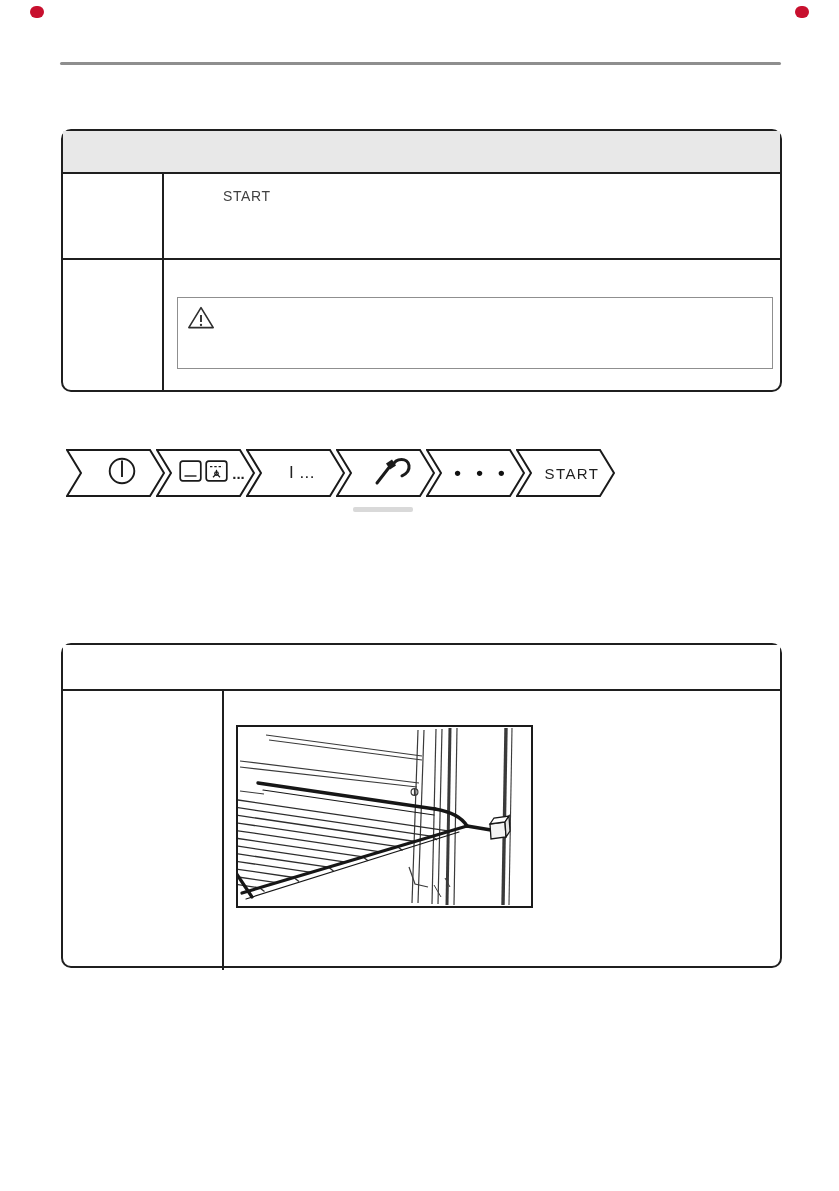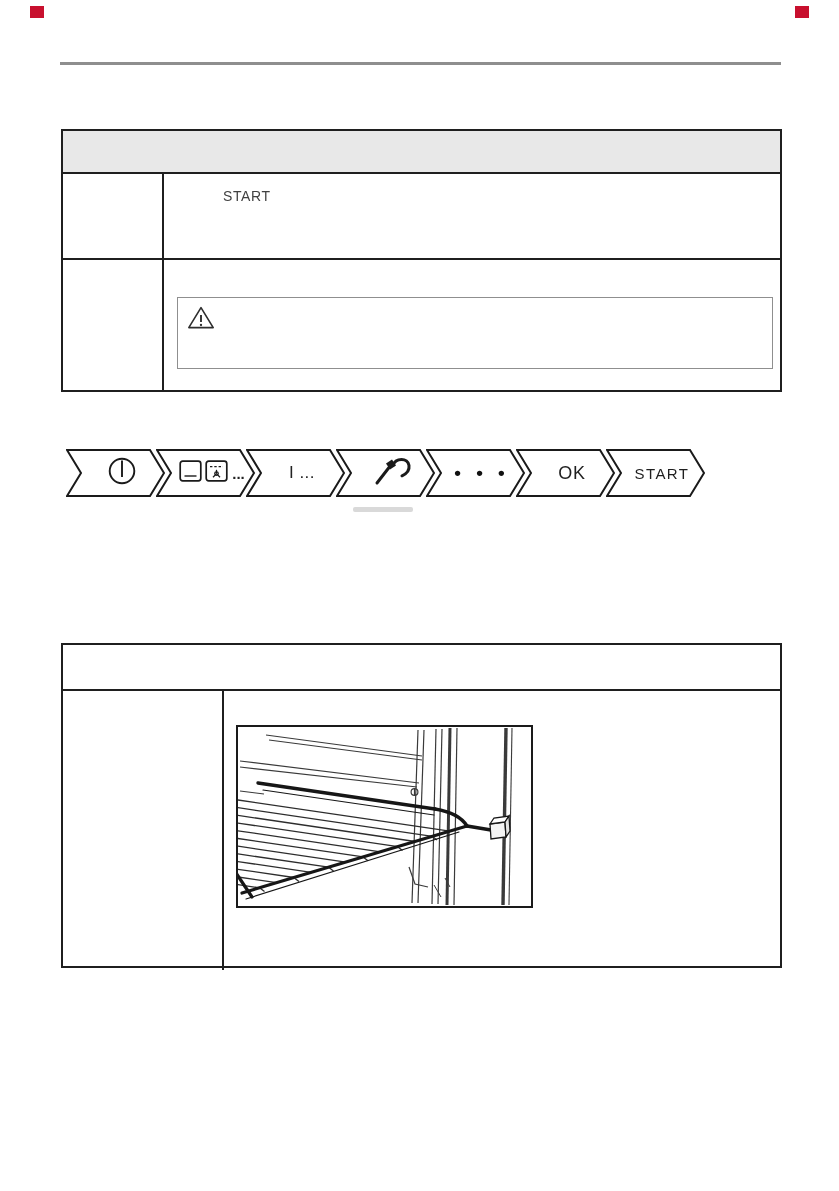--- a/index.html
+++ b/index.html
@@ -1,20 +1,20 @@
 <!DOCTYPE html>
 <html><head>
 <meta charset="utf-8">
 <style>
   html,body{margin:0;padding:0;}
   body{
     width:839px;height:1191px;position:relative;background:#ffffff;
     font-family:"Liberation Sans", sans-serif;color:#3a3a3a;overflow:hidden;
   }
-  .abs{position:absolute;}
+  .abs{position:absolute;border-radius:10px;}
 
   
   .top-rule{left:60px;top:62px;width:721px;height:3px;background:#8e8e8e;}
   .crop-mark{width:14px;height:12px;background:#c8102e;top:6px;}
   .crop-mark.left{left:30px;}
   .crop-mark.right{left:795px;}
 
   
   .doc-table{border:2px solid #1f1f1f;background:#fff;box-sizing:border-box;}
   #table1{left:61px;top:129px;width:721px;height:263px;}
@@ -159,28 +159,20 @@
 
   <div class="chev">
     <svg class="shape" width="100" height="48" viewBox="0 0 100 48">
         <polygon points="1,1 84,1 98,24 84,47 1,47 15,24" fill="#fff" stroke="#1a1a1a" stroke-width="2"></polygon>
       </svg>
     <div class="content">
         <span class="txt dots">• • •</span>
       </div>
   </div>
 
-  <div class="chev">
-    <svg class="shape" width="100" height="48" viewBox="0 0 100 48">
-        <polygon points="1,1 84,1 98,24 84,47 1,47 15,24" fill="#fff" stroke="#1a1a1a" stroke-width="2"></polygon>
-      </svg>
-    <div class="content">
-        <span class="txt ok">OK</span>
-      </div>
-  </div>
 
   <div class="chev">
     <svg class="shape" width="100" height="48" viewBox="0 0 100 48">
         <polygon points="1,1 84,1 98,24 84,47 1,47 15,24" fill="#fff" stroke="#1a1a1a" stroke-width="2"></polygon>
       </svg>
     <div class="content">
         <span class="txt">START</span>
       </div>
   </div>
 

